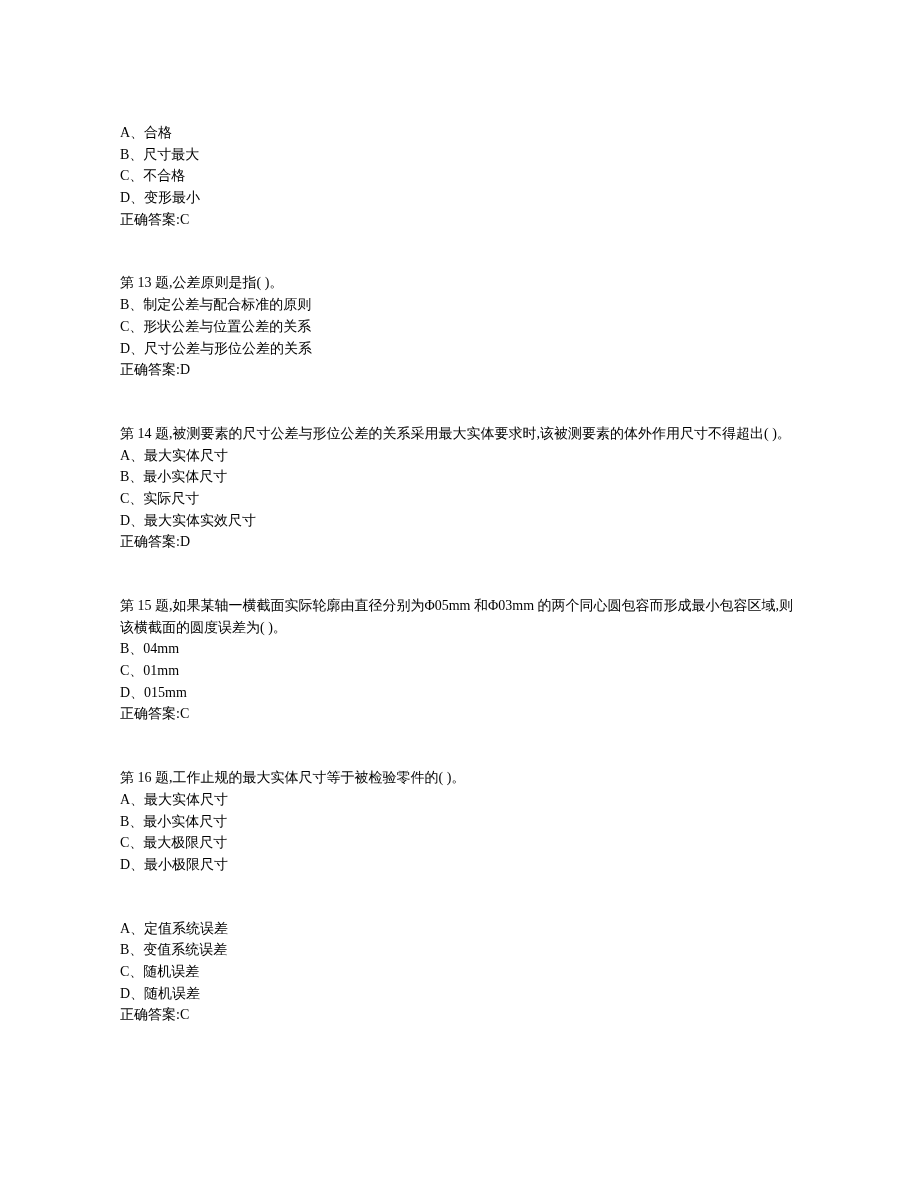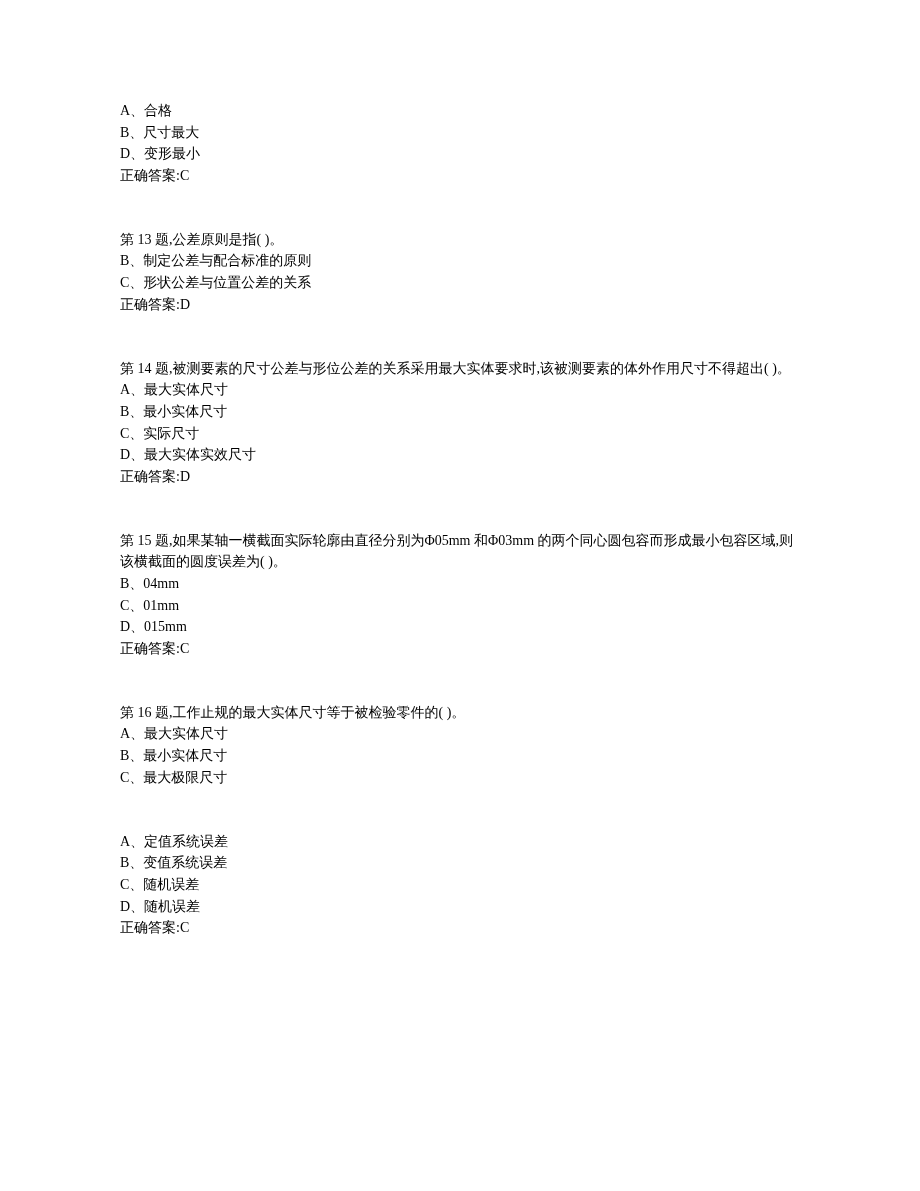--- a/index.html
+++ b/index.html
@@ -12,39 +12,42 @@
       font-family: "SimSun", "宋体", serif;
       font-size: 14px;
       line-height: 1.55;
       color: #000000;
       width: 920px;
       height: 1191px;
       padding: 100px 120px 60px 120px;
     }
     .question-block {
       margin-bottom: 42px;
+      margin-top: 22px;
     }
     .line {
       display: block;
     }
   </style>
 </head>
 <body>
 
 <div id="content">
     <div class="question-block">
       <span class="line">A、合格</span>
       <span class="line">B、尺寸最大</span>
+      <span class="line">C、不合格</span>
       <span class="line">D、变形最小</span>
       <span class="line">正确答案:C</span>
     </div>
     <div class="question-block">
       <span class="line">第 13 题,公差原则是指(  )。</span>
       <span class="line">B、制定公差与配合标准的原则</span>
       <span class="line">C、形状公差与位置公差的关系</span>
+      <span class="line">D、尺寸公差与形位公差的关系</span>
       <span class="line">正确答案:D</span>
     </div>
     <div class="question-block">
       <span class="line">第 14 题,被测要素的尺寸公差与形位公差的关系采用最大实体要求时,该被测要素的体外作用尺寸不得超出(  )。</span>
       <span class="line">A、最大实体尺寸</span>
       <span class="line">B、最小实体尺寸</span>
       <span class="line">C、实际尺寸</span>
       <span class="line">D、最大实体实效尺寸</span>
       <span class="line">正确答案:D</span>
     </div>
@@ -53,20 +56,21 @@
       <span class="line">B、04mm</span>
       <span class="line">C、01mm</span>
       <span class="line">D、015mm</span>
       <span class="line">正确答案:C</span>
     </div>
     <div class="question-block">
       <span class="line">第 16 题,工作止规的最大实体尺寸等于被检验零件的(  )。</span>
       <span class="line">A、最大实体尺寸</span>
       <span class="line">B、最小实体尺寸</span>
       <span class="line">C、最大极限尺寸</span>
+      <span class="line">D、最小极限尺寸</span>
     </div>
     <div class="question-block">
       <span class="line">A、定值系统误差</span>
       <span class="line">B、变值系统误差</span>
       <span class="line">C、随机误差</span>
       <span class="line">D、随机误差</span>
       <span class="line">正确答案:C</span>
     </div>
   </div>
 

